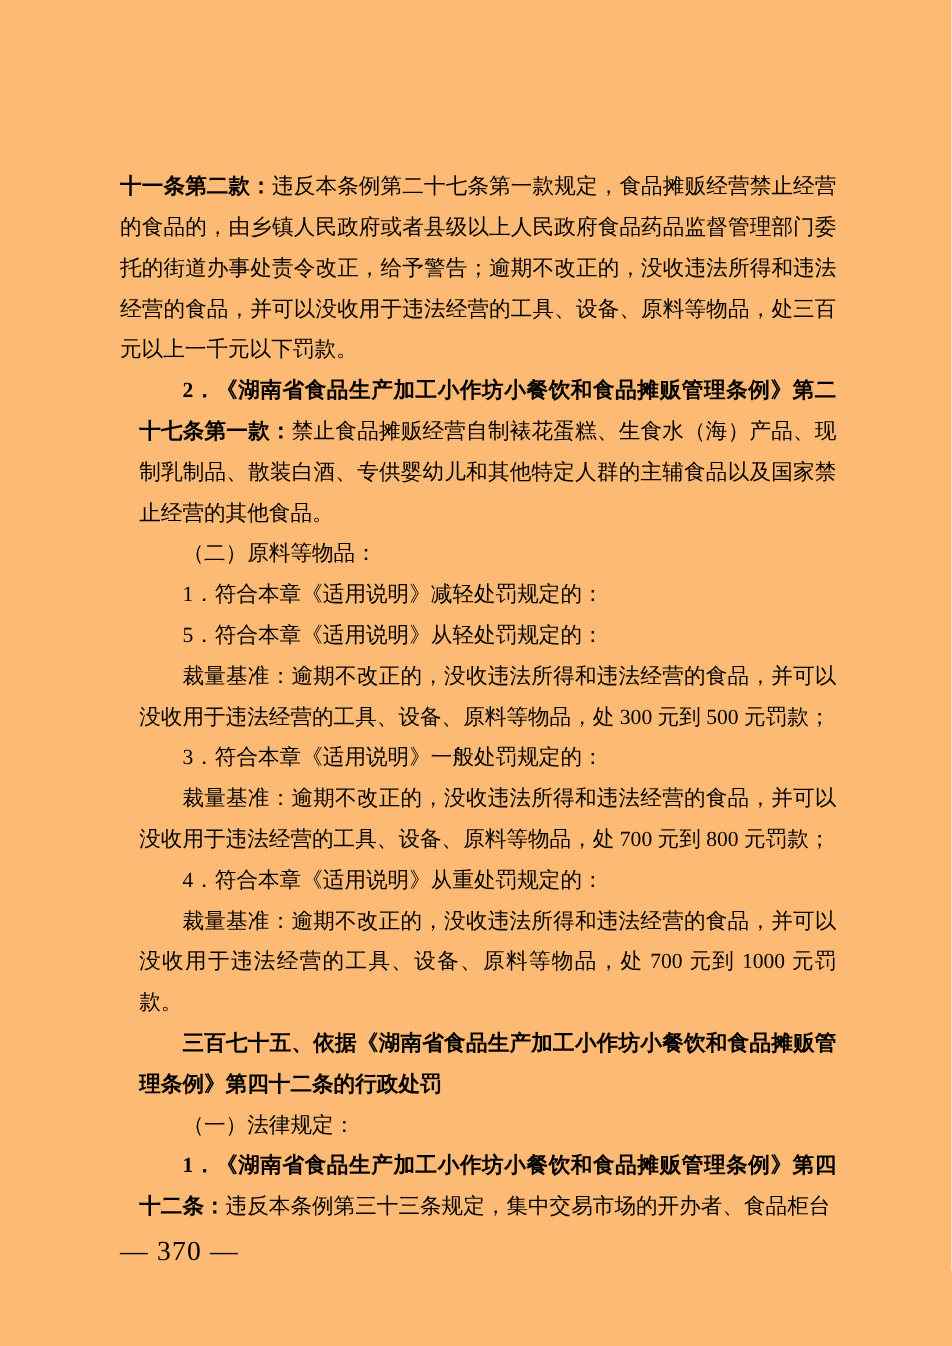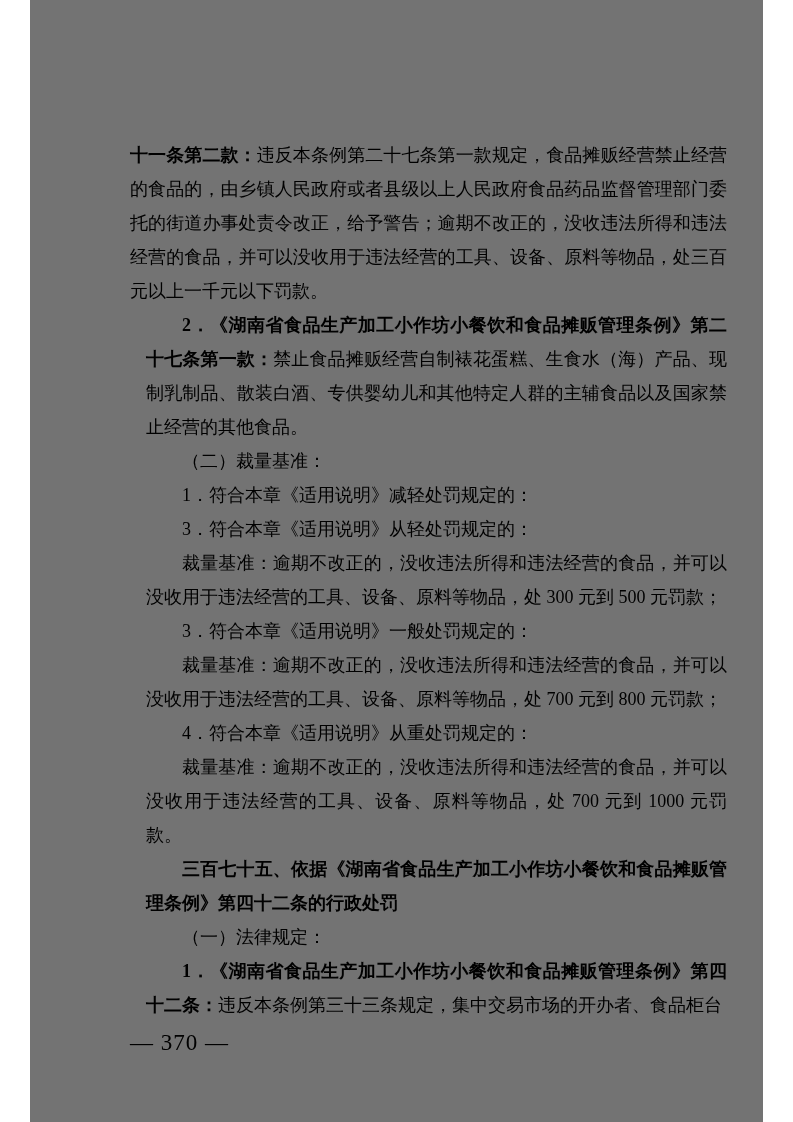--- a/index.html
+++ b/index.html
@@ -1,22 +1,22 @@
 <!DOCTYPE html>
 <html><head>
 <meta charset="utf-8">
 <style>
   * { margin: 0; padding: 0; box-sizing: border-box; }
   html, body { background: #ffffff; }
   .page {
     position: relative;
-    width: 733px;
+    width: 793px;
     height: 1122px;
     margin: 0 auto;
-    background: #737373;
+    background: #fdba74;
     color: #000000;
     font-family: "Liberation Serif", "DejaVu Serif", serif;
     overflow: hidden;
   }
   .content {
     position: absolute;
     left: 100px;
     top: 138px;
     width: 597px;
     font-size: 18px;
@@ -37,23 +37,23 @@
     color: #000000;
   }
 </style>
 </head>
 <body>
 
 <div class="page">
   <div class="content">
       <p class="para"><span class="run bold">十一条第二款：</span><span class="run">违反本条例第二十七条第一款规定，食品摊贩经营禁止经营的食品的，由乡镇人民政府或者县级以上人民政府食品药品监督管理部门委托的街道办事处责令改正，给予警告；逾期不改正的，没收违法所得和违法经营的食品，并可以没收用于违法经营的工具、设备、原料等物品，处三百元以上一千元以下罚款。</span></p>
       <p class="para indent"><span class="run bold">2．《湖南省食品生产加工小作坊小餐饮和食品摊贩管理条例》第二十七条第一款：</span><span class="run">禁止食品摊贩经营自制裱花蛋糕、生食水（海）产品、现制乳制品、散装白酒、专供婴幼儿和其他特定人群的主辅食品以及国家禁止经营的其他食品。</span></p>
-      <p class="para indent"><span class="run">（二）裁量基准：</span></p>
+      <p class="para indent"><span class="run">（二）原料等物品：</span></p>
       <p class="para indent"><span class="run">1．符合本章《适用说明》减轻处罚规定的：</span></p>
-      <p class="para indent"><span class="run">3．符合本章《适用说明》从轻处罚规定的：</span></p>
+      <p class="para indent"><span class="run">5．符合本章《适用说明》从轻处罚规定的：</span></p>
       <p class="para indent"><span class="run">裁量基准：逾期不改正的，没收违法所得和违法经营的食品，并可以没收用于违法经营的工具、设备、原料等物品，处 300 元到 500 元罚款；</span></p>
       <p class="para indent"><span class="run">3．符合本章《适用说明》一般处罚规定的：</span></p>
       <p class="para indent"><span class="run">裁量基准：逾期不改正的，没收违法所得和违法经营的食品，并可以没收用于违法经营的工具、设备、原料等物品，处 700 元到 800 元罚款；</span></p>
       <p class="para indent"><span class="run">4．符合本章《适用说明》从重处罚规定的：</span></p>
       <p class="para indent"><span class="run">裁量基准：逾期不改正的，没收违法所得和违法经营的食品，并可以没收用于违法经营的工具、设备、原料等物品，处 700 元到 1000 元罚款。</span></p>
       <p class="para indent"><span class="run bold">三百七十五、依据《湖南省食品生产加工小作坊小餐饮和食品摊贩管理条例》第四十二条的行政处罚</span></p>
       <p class="para indent"><span class="run">（一）法律规定：</span></p>
       <p class="para indent"><span class="run bold">1．《湖南省食品生产加工小作坊小餐饮和食品摊贩管理条例》第四十二条：</span><span class="run">违反本条例第三十三条规定，集中交易市场的开办者、食品柜台</span></p>
     </div>
   <div class="footer">— 370 —</div>

